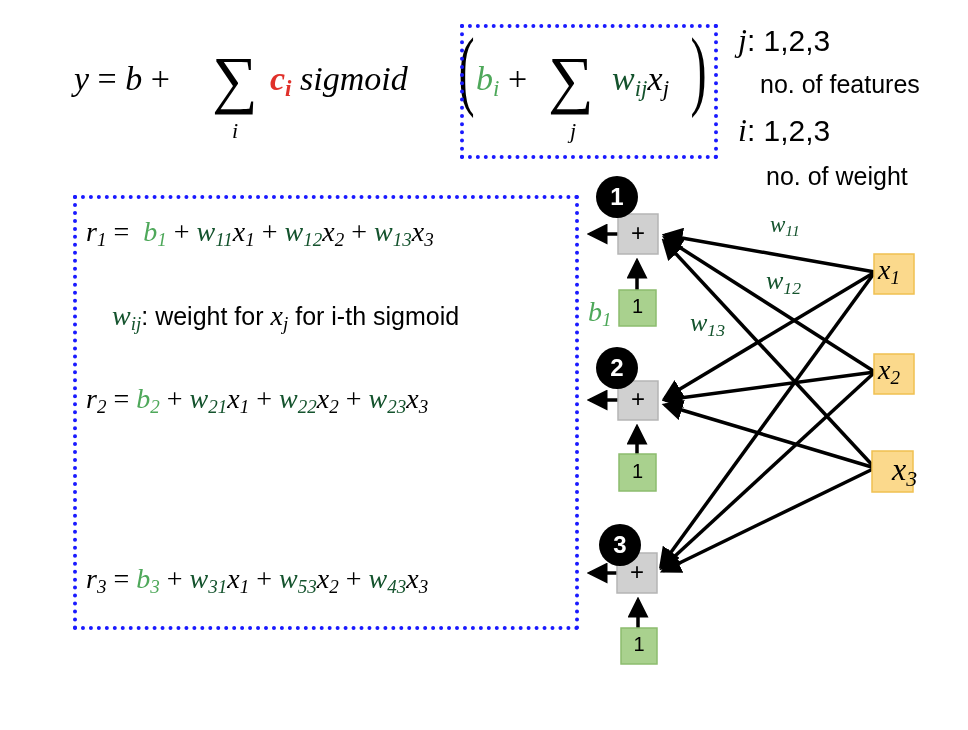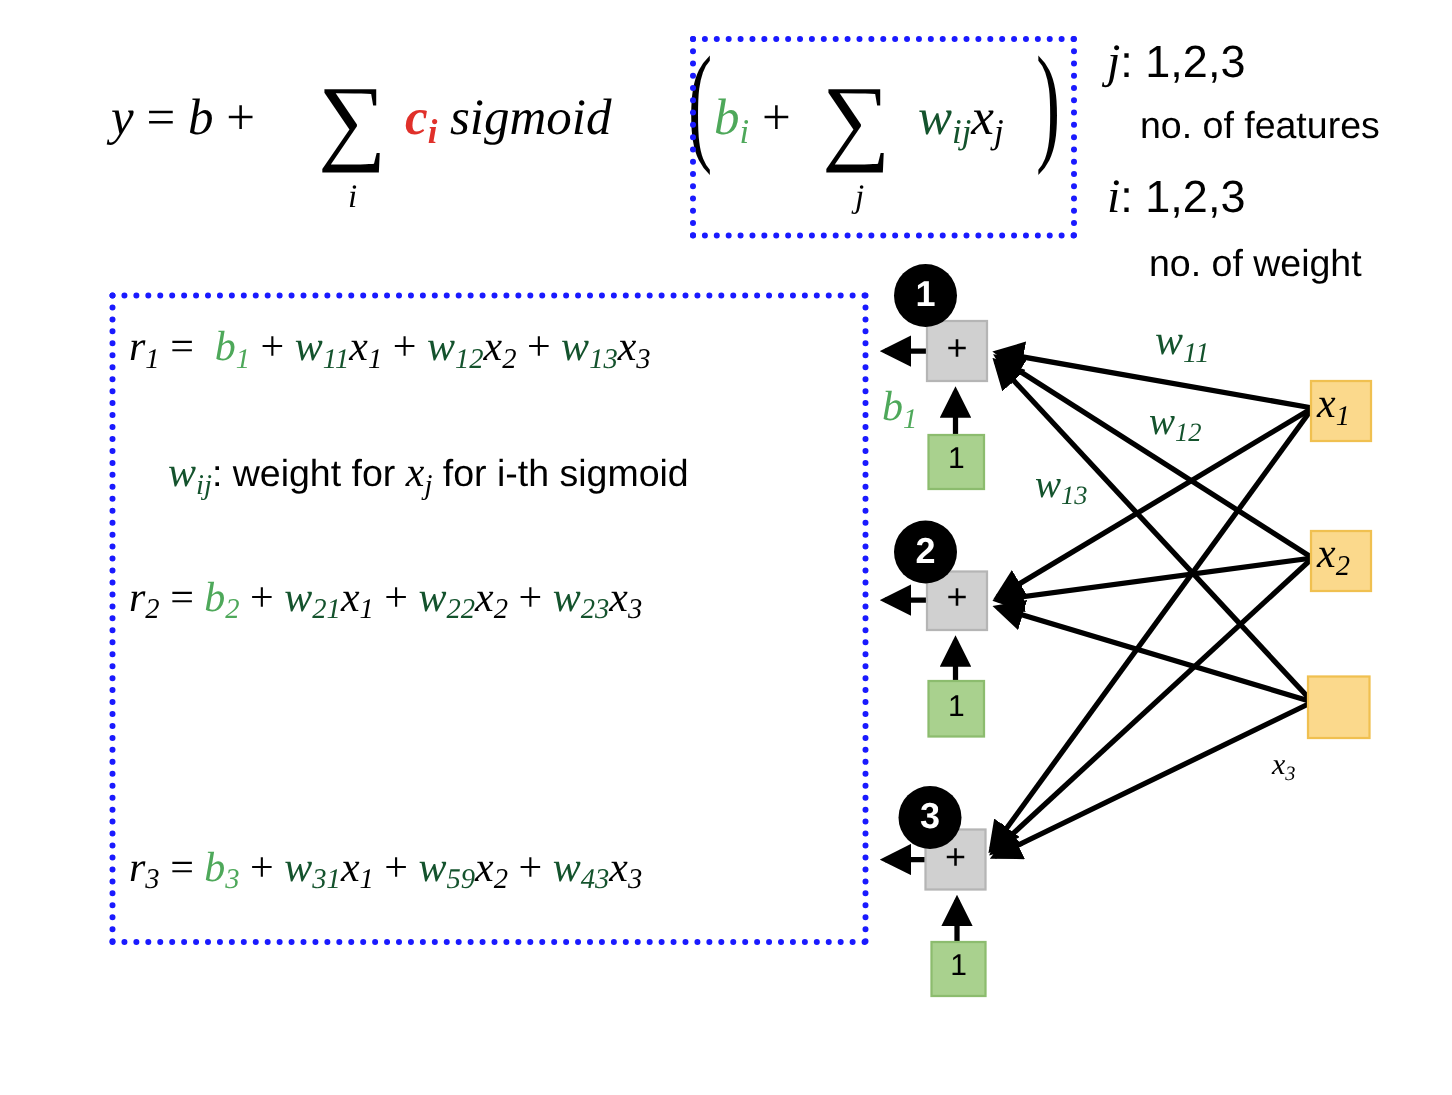--- a/index.html
+++ b/index.html
@@ -2,21 +2,21 @@
 <html><head>
 <meta charset="utf-8">
 <style>
   html, body { margin:0; padding:0; background:#ffffff; }
   body { width:968px; height:730px; position:relative; overflow:hidden;
          font-family: "Liberation Serif", "DejaVu Serif", serif; color:#000; }
   .abs { position:absolute; white-space:nowrap; }
   .math { font-family: "Liberation Serif", "DejaVu Serif", serif; font-style:italic; }
   .up { font-style:normal; }
   .sans { font-family: "Liberation Sans", "DejaVu Sans", sans-serif; font-style:normal; }
-  .green { color:#4ea85a; }
+  .green { color:#4ea85a;margin-top:40px; }
   .blue { color:#14532d; }
   .red { color:#e0302a; }
   sub { font-size:0.68em; vertical-align:-0.28em; line-height:0; }
   .dashbox { position:absolute; border:4px dotted #1a1aff; box-sizing:border-box; }
   .eq { font-size:27px; }
   .sigma { position:absolute; font-style:normal; font-size:64px; line-height:1; }
   .under { position:absolute; font-size:22px; }
   .paren { position:absolute; font-style:normal; font-size:88px; line-height:1; font-weight:100; transform:scaleX(0.55); }
   svg { position:absolute; left:0; top:0; }
 </style>
@@ -91,21 +91,21 @@
   <span class="blue">w<sub>23</sub></span><span>x<sub>3</sub></span>
 </div>
 
 <div class="abs math" style="left:86px; top:563px; font-size:28px;">
   <span><span>r</span><sub>3</sub></span>
   <span class="up">=</span>
   <span class="green"><span>b</span><sub>3</sub></span>
   <span class="up">+</span>
   <span class="blue">w<sub>31</sub></span><span>x<sub>1</sub></span>
   <span class="up">+</span>
-  <span class="blue">w<sub>59</sub></span><span>x<sub>2</sub></span>
+  <span class="blue">w<sub>53</sub></span><span>x<sub>2</sub></span>
   <span class="up">+</span>
   <span class="blue">w<sub>43</sub></span><span>x<sub>3</sub></span>
 </div>
 
 <svg width="968" height="730" viewBox="0 0 968 730">
   <defs>
     <marker id="arr" markerWidth="8" markerHeight="8" refX="6" refY="4" orient="auto" markerUnits="strokeWidth">
       <path d="M0,0 L8,4 L0,8 z" fill="#000"></path>
     </marker>
     <marker id="arrs" markerWidth="6" markerHeight="6" refX="5" refY="3" orient="auto" markerUnits="strokeWidth">
@@ -171,17 +171,17 @@
 <div class="abs sans" style="left:617px; top:558px; width:40px; text-align:center; font-size:24px;">+</div>
 
 <div class="abs sans" style="left:619px; top:295px; width:37px; text-align:center; font-size:20px;">1</div>
 <div class="abs sans" style="left:619px; top:460px; width:37px; text-align:center; font-size:20px;">1</div>
 <div class="abs sans" style="left:621px; top:633px; width:36px; text-align:center; font-size:20px;">1</div>
 
 <div class="abs math green" style="left:588px; top:256px; font-size:28px;"><span>b</span><sub>1</sub></div>
 
 <div class="abs math" style="left:878px; top:254px; font-size:28px;"><span>x</span><sub>1</sub></div>
 <div class="abs math" style="left:878px; top:354px; font-size:28px;"><span>x</span><sub>2</sub></div>
-<div class="abs math" style="left:848px; top:451px; font-size:20px;margin-top:48px;"><span>x</span><sub>3</sub></div>
+<div class="abs math" style="left:892px; top:451px; font-size:32px;"><span>x</span><sub>3</sub></div>
 
-<div class="abs math blue" style="left:770px; top:212px; font-size:28px;"><span>w</span><sub>11</sub></div>
+<div class="abs math blue" style="left:770px; top:212px; font-size:23px;"><span>w</span><sub>11</sub></div>
 <div class="abs math blue" style="left:766px; top:266px; font-size:26px;"><span>w</span><sub>12</sub></div>
 <div class="abs math blue" style="left:690px; top:308px; font-size:26px;"><span>w</span><sub>13</sub></div>
 
 </body></html>

